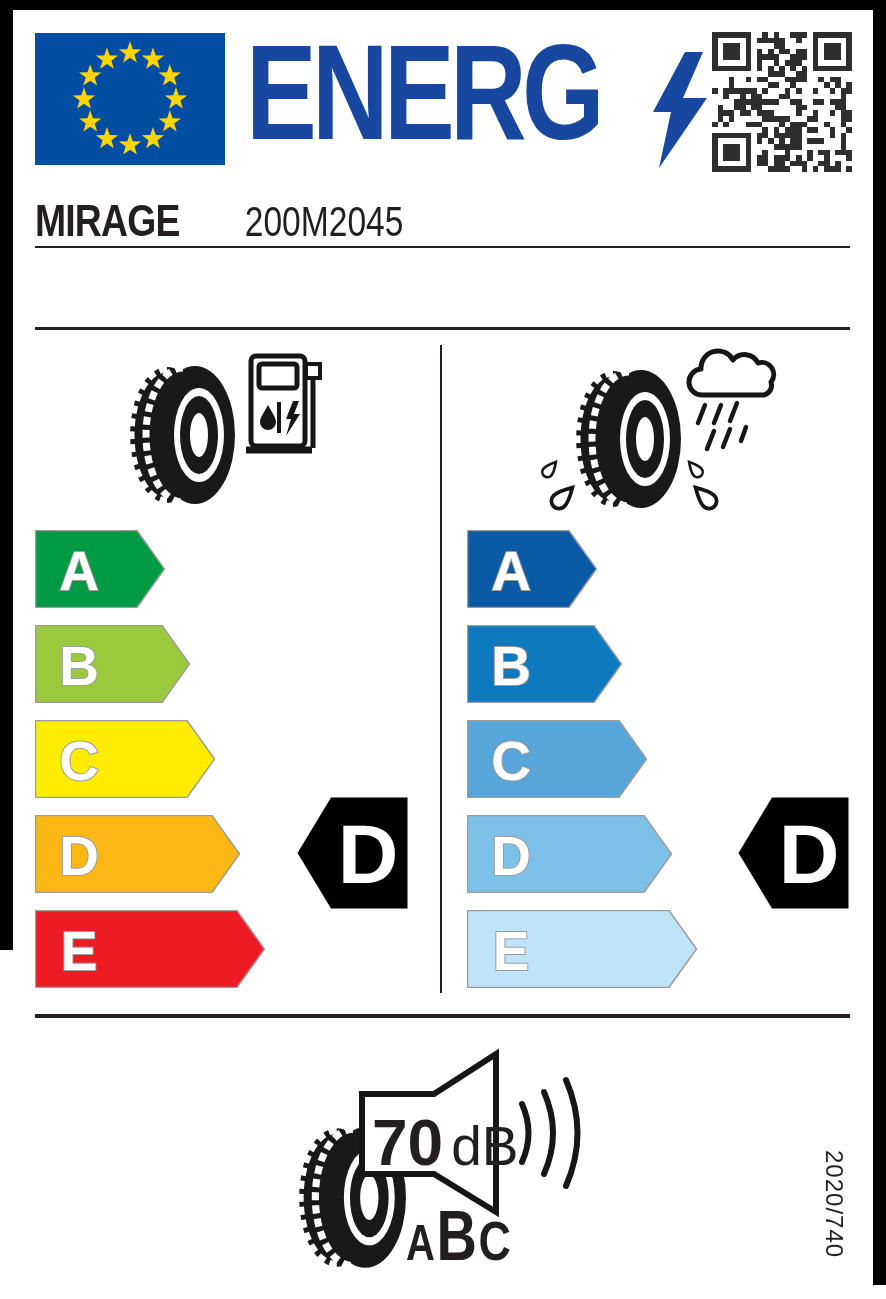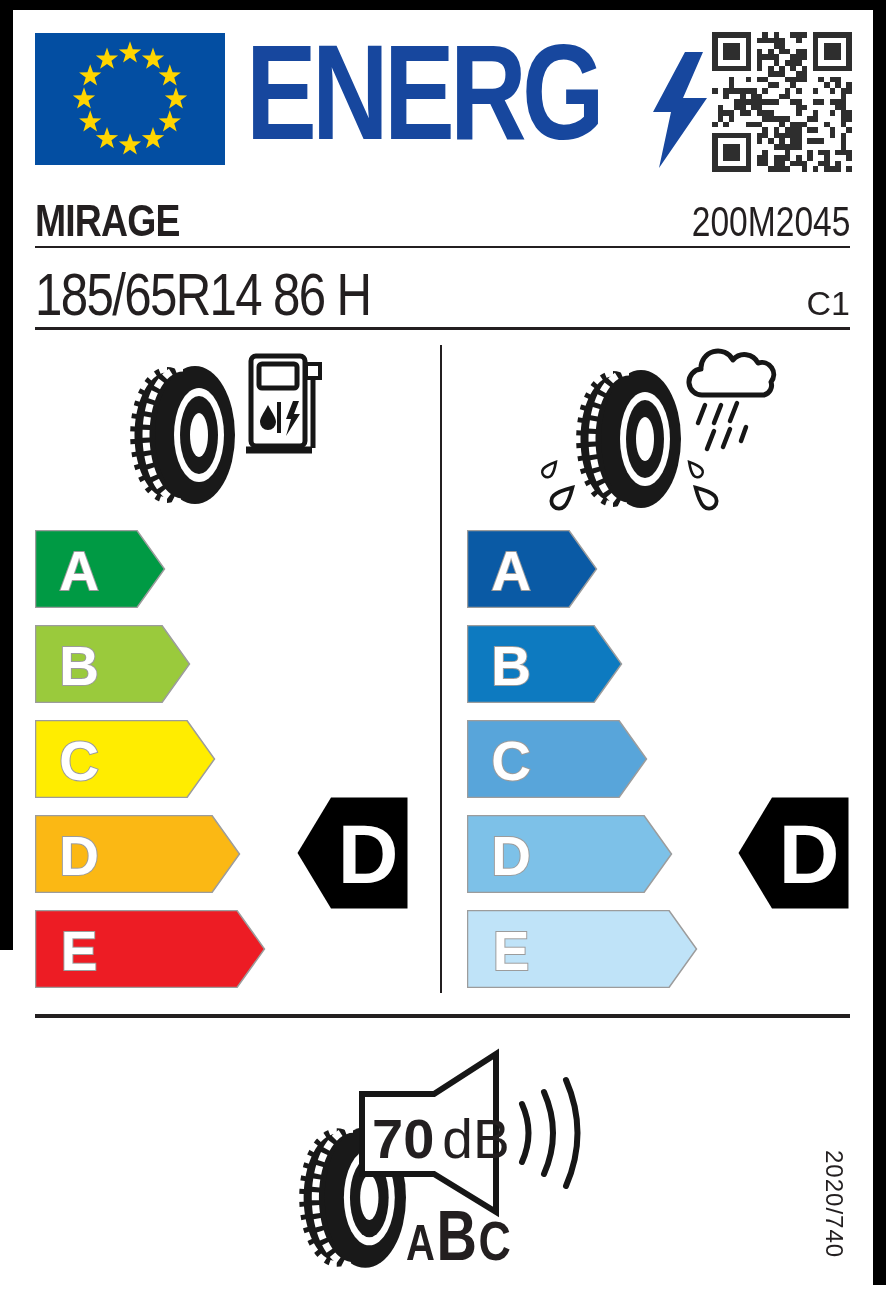--- a/index.html
+++ b/index.html
@@ -15,21 +15,21 @@
   #energ{position:absolute;left:246px;top:24px;font-size:136px;line-height:136px;font-weight:700;
          letter-spacing:-6px;color:#17479e;transform:scaleX(.78);transform-origin:left top;}
   #bolt{position:absolute;left:650px;top:52px;width:58px;height:116px;}
   #qr{position:absolute;left:712px;top:32px;width:140px;height:140px;}
 
   
   .hrule{position:absolute;left:35px;right:36px;background:#231f20;}
   #rule1{top:246px;height:2px;}
   #rule2{top:327px;height:3px;}
   #rule3{top:1014px;height:4px;}
-  .textrow{position:absolute;left:35px;right:36px;display:flex;justify-content:space-between;align-items:baseline;}
+  .textrow{position:absolute;left:35px;right:36px;display:flex;align-items:baseline;}
   #brand-row{top:196px;}
   #brand{font-size:44px;font-weight:700;transform:scaleX(.85);transform-origin:left bottom;letter-spacing:-1px;}
   #article{font-size:42px;font-weight:400;transform:scaleX(.8);transform-origin:right bottom;}
   #dim-row{top:260px;}
   #dimensions{font-size:60px;font-weight:400;transform:scaleX(.82);transform-origin:left bottom;letter-spacing:-2px;}
   #tyre-class{font-size:34px;font-weight:400;}
 
   
   #v-divider{position:absolute;left:440px;top:345px;width:2px;height:648px;background:#231f20;}
   .icon-abs{position:absolute;}
@@ -39,21 +39,21 @@
   #wet-scale{left:467px;}
   .arrow-text{font-family:"Liberation Sans",sans-serif;font-weight:700;font-size:55px;fill:#fff;
               stroke:#9c9c9c;stroke-width:2px;paint-order:stroke;}
   .marker{position:absolute;top:797px;}
   #fuel-marker{left:297px;}
   #wet-marker{left:738px;}
   .marker-text{font-family:"Liberation Sans",sans-serif;font-weight:700;font-size:84px;fill:#fff;}
 
   
   #noise-db{position:absolute;left:372px;top:1106px;display:flex;align-items:baseline;gap:8px;}
-  #noise-value{font-size:56px;font-weight:800;}
+  #noise-value{font-size:64px;font-weight:800;}
   #noise-unit{font-size:55px;font-weight:400;}
   #noise-classes{position:absolute;left:406px;top:1196px;display:flex;align-items:baseline;gap:2px;
                  transform:scaleX(.8);transform-origin:left bottom;}
   .nc{font-weight:600;}
   #nc-a{font-size:50px;}
   #nc-b{font-size:70px;font-weight:800;}
   #nc-c{font-size:56px;}
   #regulation{position:absolute;left:820px;top:1150px;writing-mode:vertical-rl;font-size:24px;letter-spacing:1px;}
 </style>
 </head>
@@ -323,24 +323,20 @@
       <rect x="22" y="24" width="1" height="1" fill="#2e2e2e"></rect>
       <rect x="24" y="24" width="1" height="1" fill="#2e2e2e"></rect>
     </svg>
 
   <div class="textrow" id="brand-row">
     <span id="brand">MIRAGE</span>
     <span id="article">200M2045</span>
   </div>
   <div class="hrule" id="rule1"></div>
 
-  <div class="textrow" id="dim-row">
-    <span id="dimensions">185/65R14 86 H</span>
-    <span id="tyre-class">C1</span>
-  </div>
   <div class="hrule" id="rule2"></div>
 
   <div id="v-divider"></div>
 
   <svg class="icon-abs" style="left:126px;top:362px" width="112" height="146">
     <use href="#tire-sym" width="110" height="140" x="1" y="3"></use>
   </svg>
   <svg class="icon-abs" style="left:246px;top:348px" width="80" height="110" viewBox="0 0 80 110">
     <rect x="5" y="8" width="54" height="90" rx="5" fill="#fff" stroke="#161616" stroke-width="5"></rect>
     <line x1="0" y1="102" x2="66" y2="102" stroke="#161616" stroke-width="7"></line>

